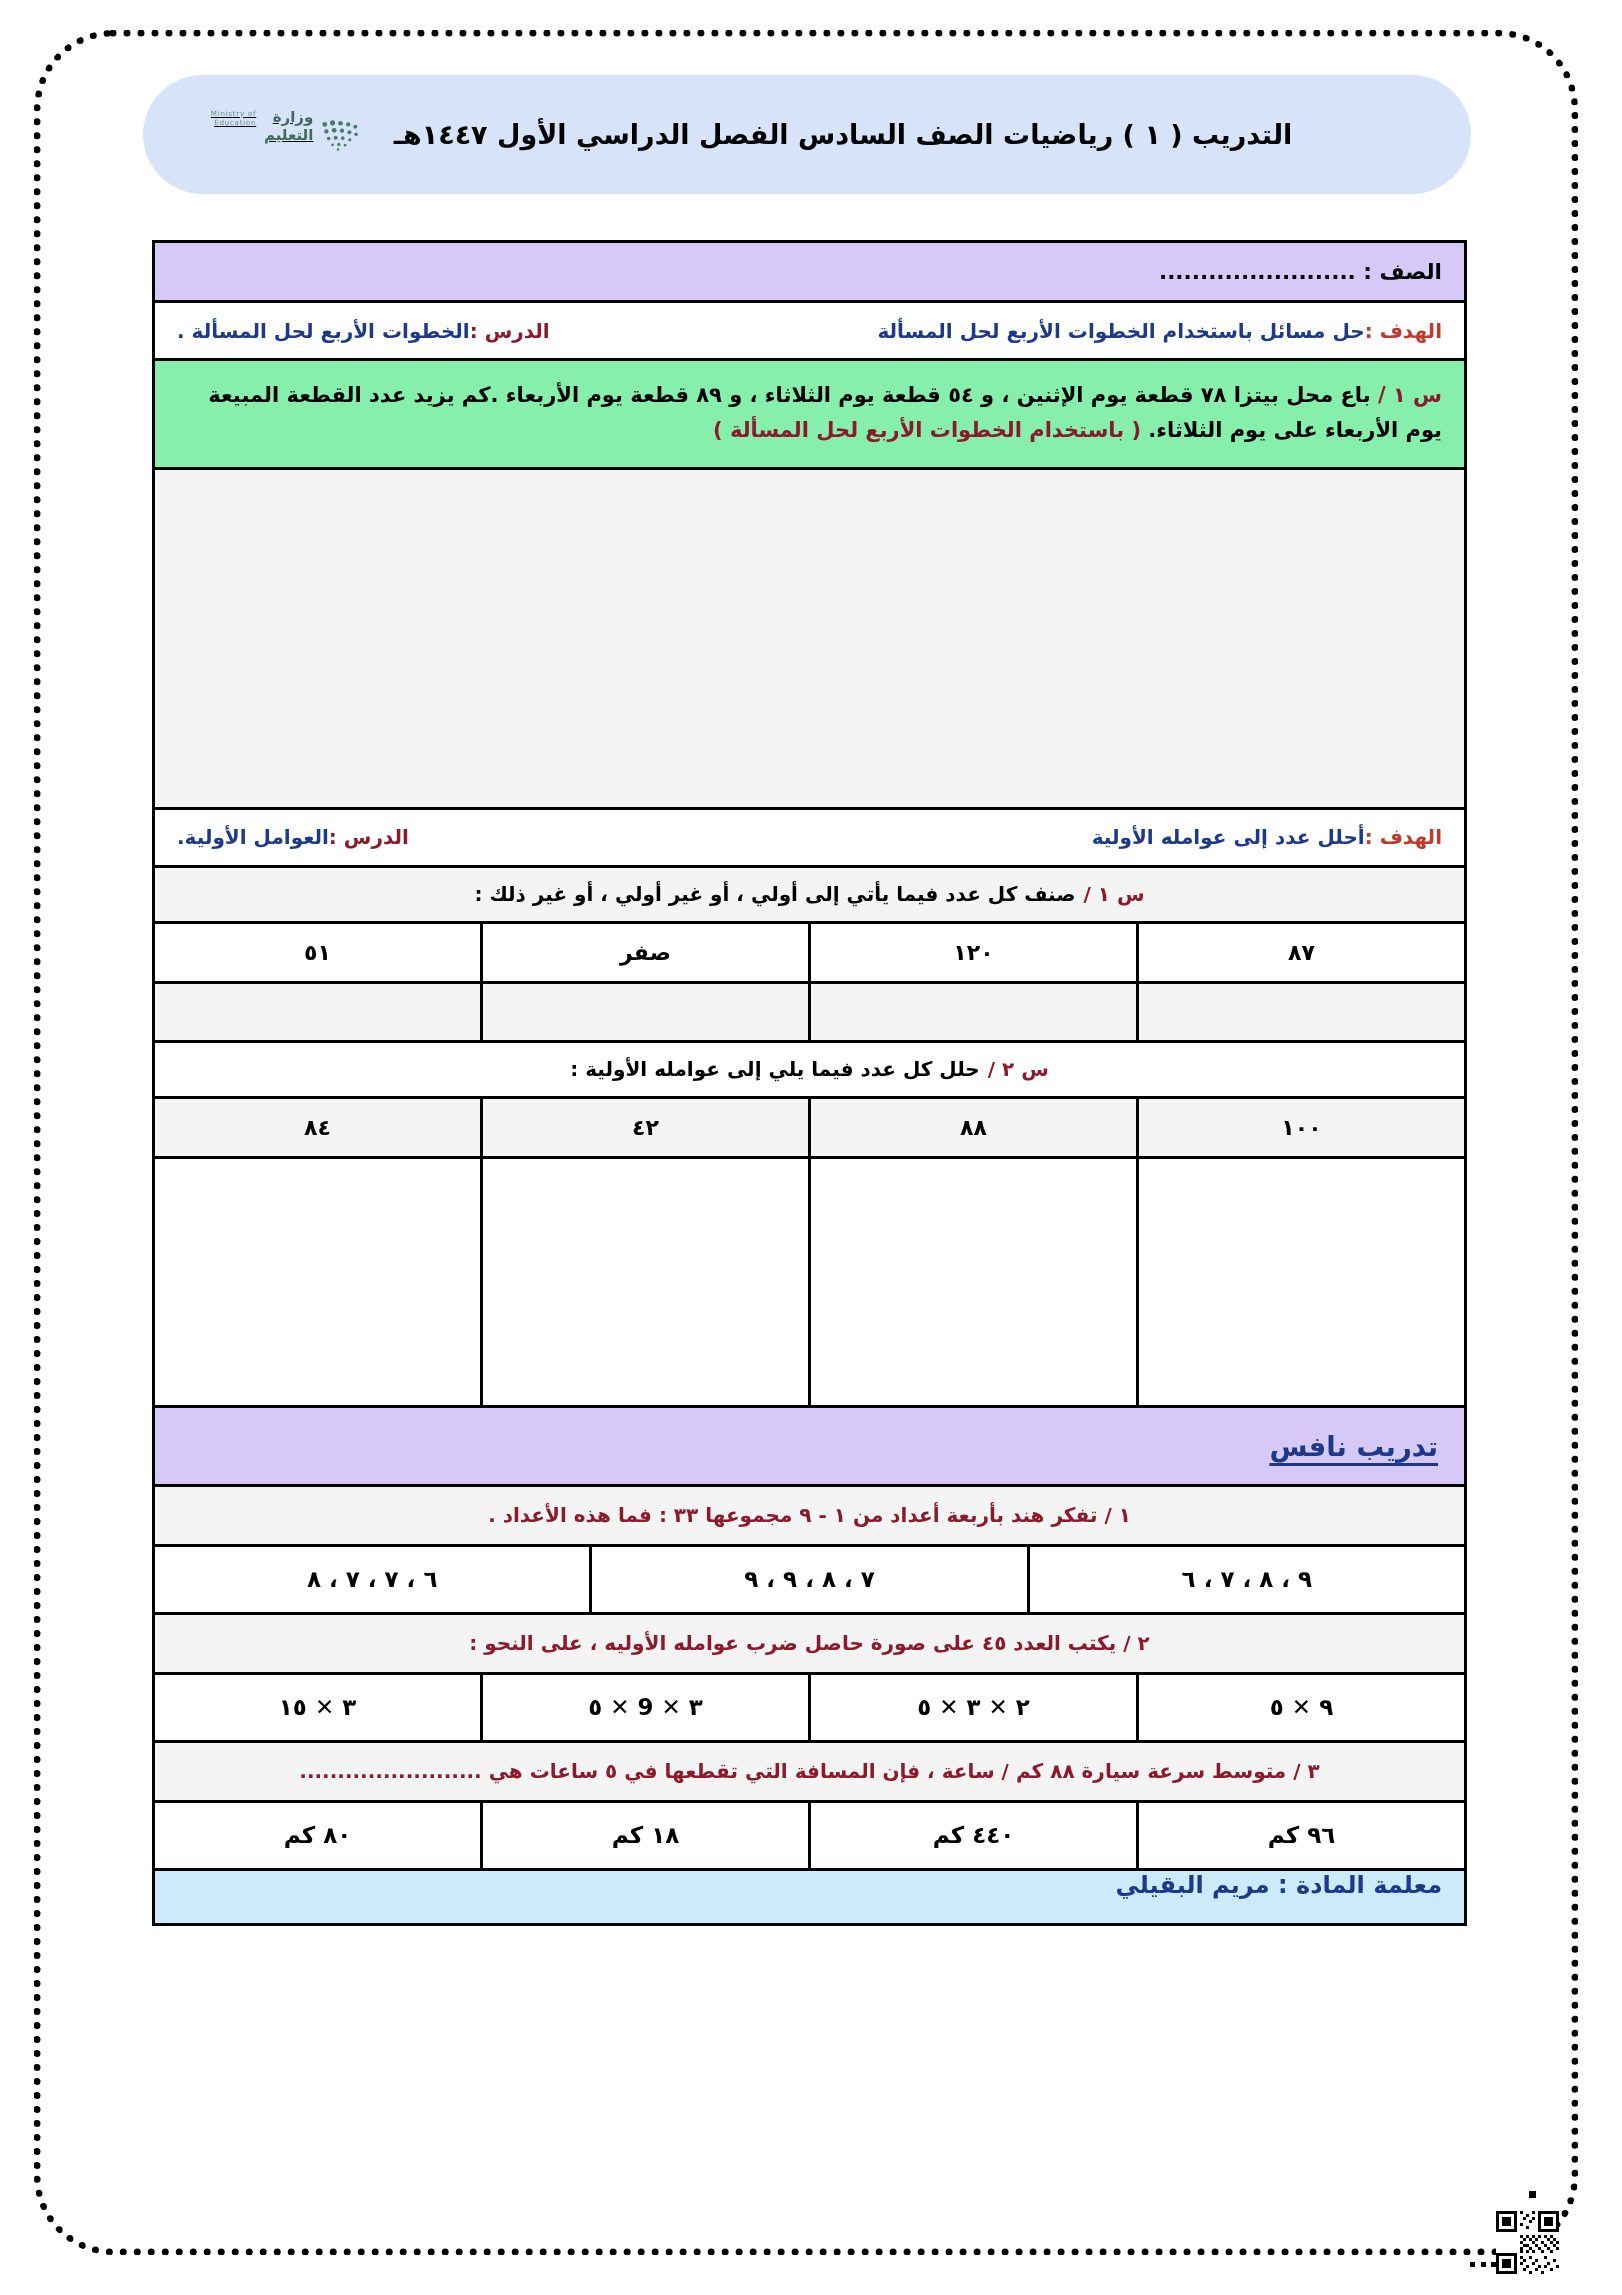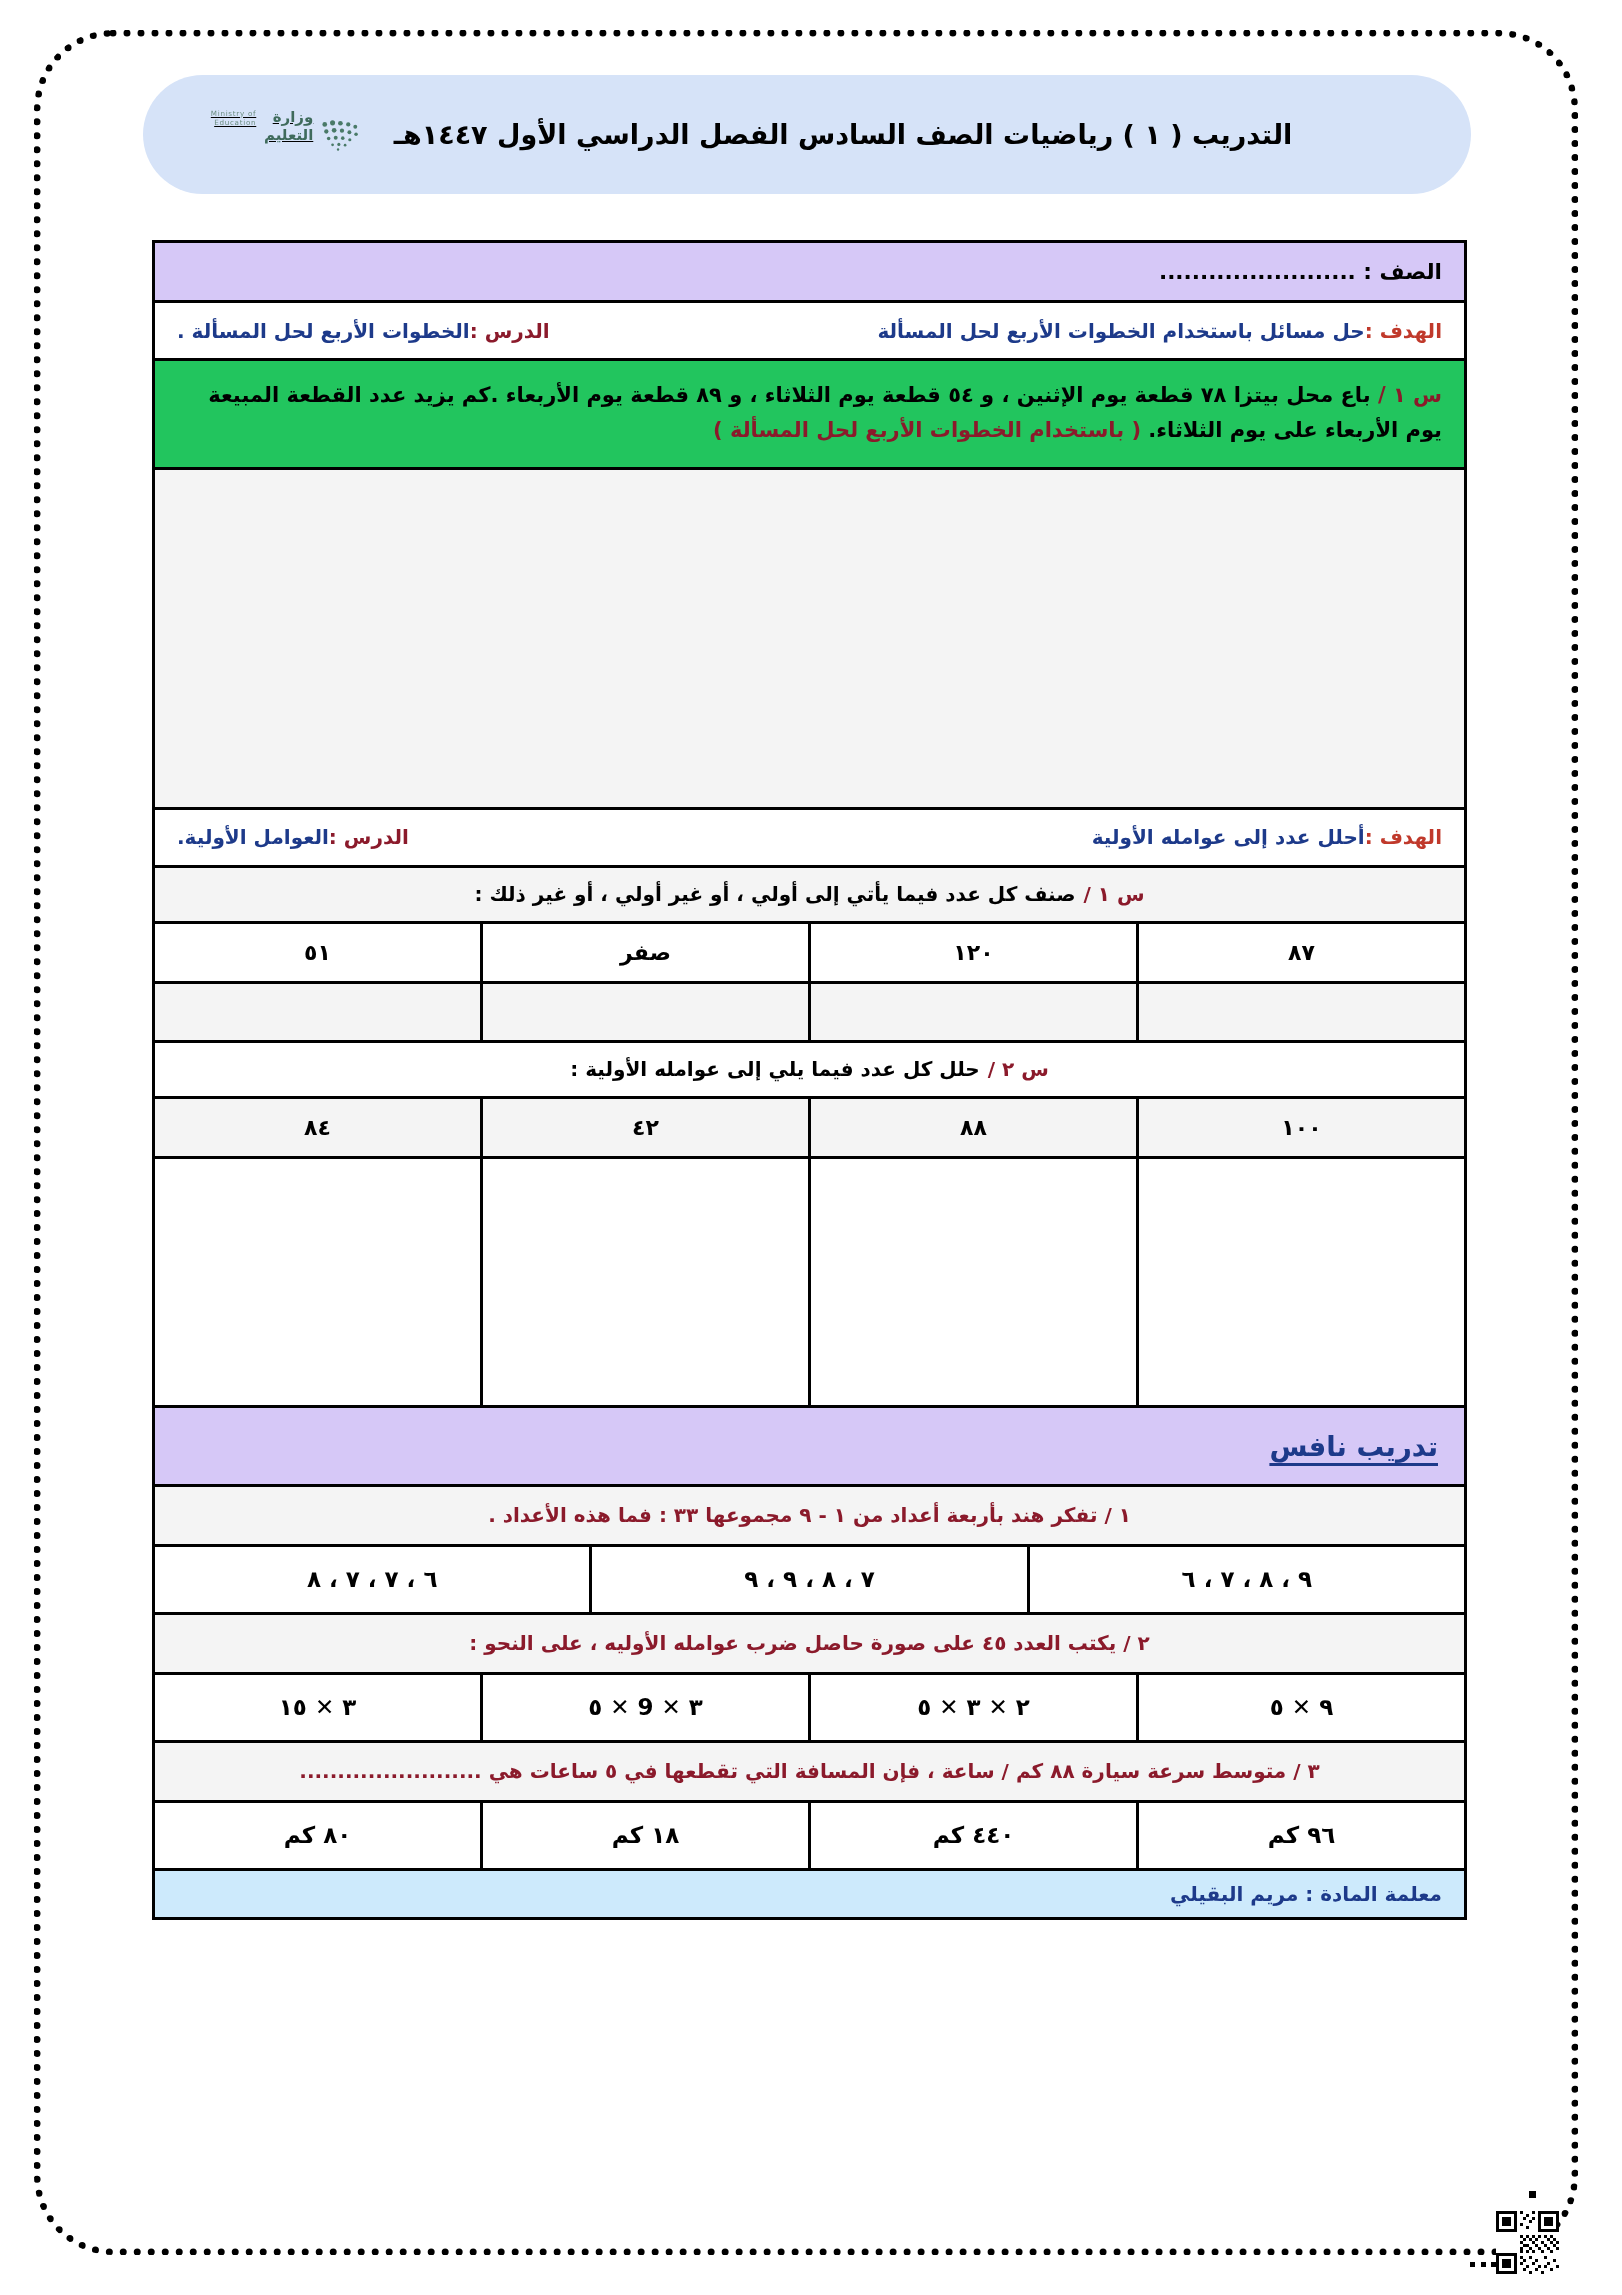--- a/index.html
+++ b/index.html
@@ -123,21 +123,21 @@
   }
   .lesson-label { color: #8b1a2b; }
   .lesson-text { color: #1d3a8a; }
   .lesson-left { display: flex; white-space: nowrap; }
   .lesson-spacer { flex: 1; }
   .goal-label { color: #c0392b; }
   .goal-text { color: #1d3a8a; }
   .goal-left { display: flex; white-space: nowrap; }
 
   .question-row {
-    background: #22c55e;
+    background: #86efac;
     padding: 17px 22px 19.6px 22px;
     box-sizing: border-box;
     font-size: 21px;
     font-weight: bold;
     line-height: 1.65;
     color: #000;
     text-align: right;
   }
   .q-num { color: #8b1a2b; font-weight: bold; }
   .q-hint { color: #8b1a2b; font-weight: bold; }
@@ -213,26 +213,25 @@
     color: #8b1a2b;
     box-sizing: border-box;
     text-align: center;
   }
 
   .mcq-options { height: 68px; background: #ffffff; }
   .mcq-options .opt-cell { font-size: 23px; }
 
   .footer-row {
     background: #cdeafc;
-    height: 46px;
-    display: flex;
-    align-items: center;
+    height: 52px;
+    display: flex;
     padding: 0 22px;
     box-sizing: border-box;
-    font-size: 20px;
+    font-size: 24px;
     font-weight: bold;
     color: #1d3a8a;
   }
 
   
   .qr {
     position: absolute;
     left: 1496px;
     top: 2207px;
     width: 63px;

